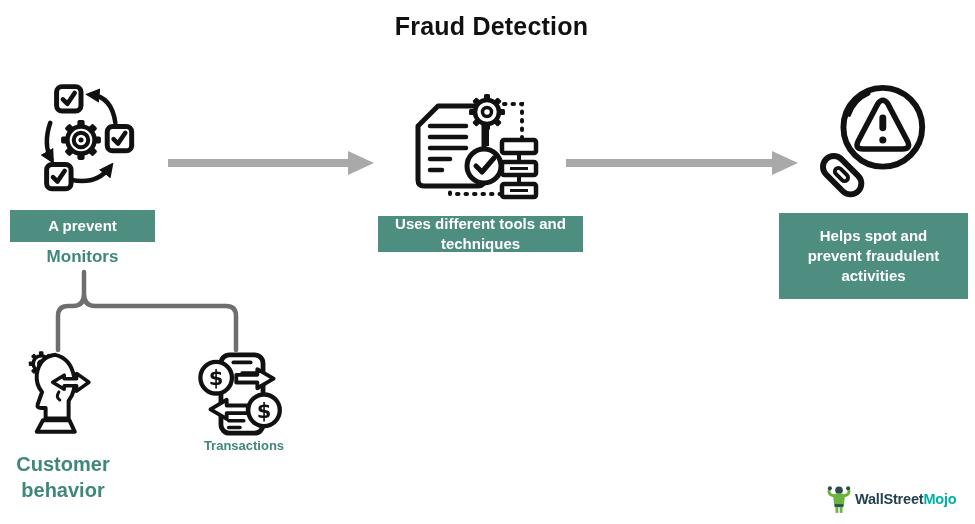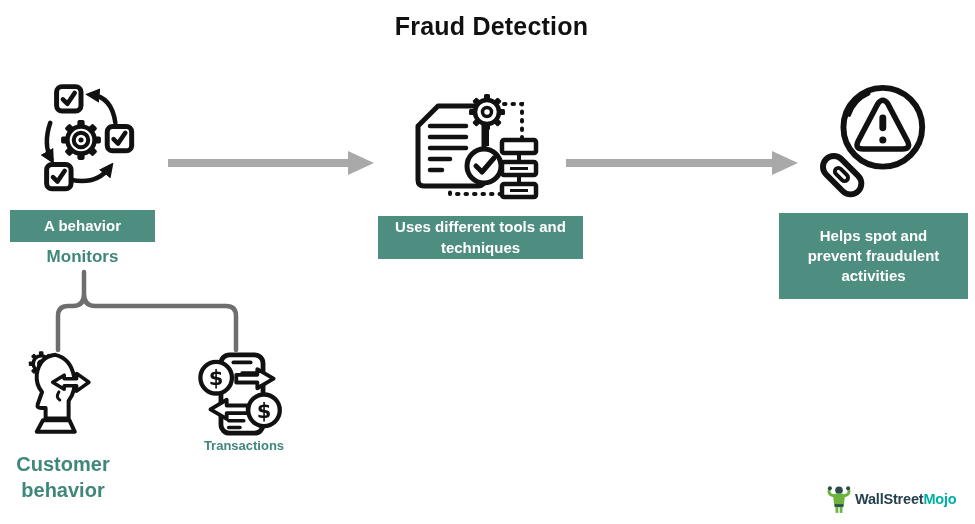--- a/index.html
+++ b/index.html
@@ -144,24 +144,24 @@
       <circle cx="72" cy="48" r="40" fill="#fff" stroke="#111" stroke-width="6"></circle>
       <path d="M38,36 A36,36 0 0 1 58,14" fill="none" stroke="#111" stroke-width="3" stroke-linecap="round"></path>
 
       <path d="M67,24 Q72,17 77,24 L97,62 Q101,70 92,70 L52,70 Q43,70 47,62 Z" fill="#fff" stroke="#111" stroke-width="5.5" stroke-linejoin="round"></path>
       <rect x="68.5" y="35" width="7" height="17" rx="3.5" fill="#111"></rect>
       <circle cx="72" cy="61" r="3.6" fill="#111"></circle>
     </svg>
   </div>
 
   <div class="abs greenbox" style="left:10px;top:210px;width:145px;height:32px;">
-    <span>A behavior</span>
-  </div>
-
-  <div class="abs greenbox" style="left:378px;top:216px;width:205px;height:43px;padding:7px 14px;box-sizing:border-box;">
+    <span>A prevent</span>
+  </div>
+
+  <div class="abs greenbox" style="left:378px;top:216px;width:205px;height:36px;padding:7px 14px;box-sizing:border-box;">
     <span>Uses different tools and techniques</span>
   </div>
 
   <div class="abs greenbox" style="left:779px;top:213px;width:189px;height:86px;padding:0 12px;box-sizing:border-box;align-items:center;">
     <span>Helps spot and prevent fraudulent activities</span>
   </div>
 
   <div class="abs tealtext" style="left:10px;top:246px;width:145px;font-size:17px;">Monitors</div>
 
   <div class="abs" style="left:40px;top:268px;width:210px;height:86px;">

